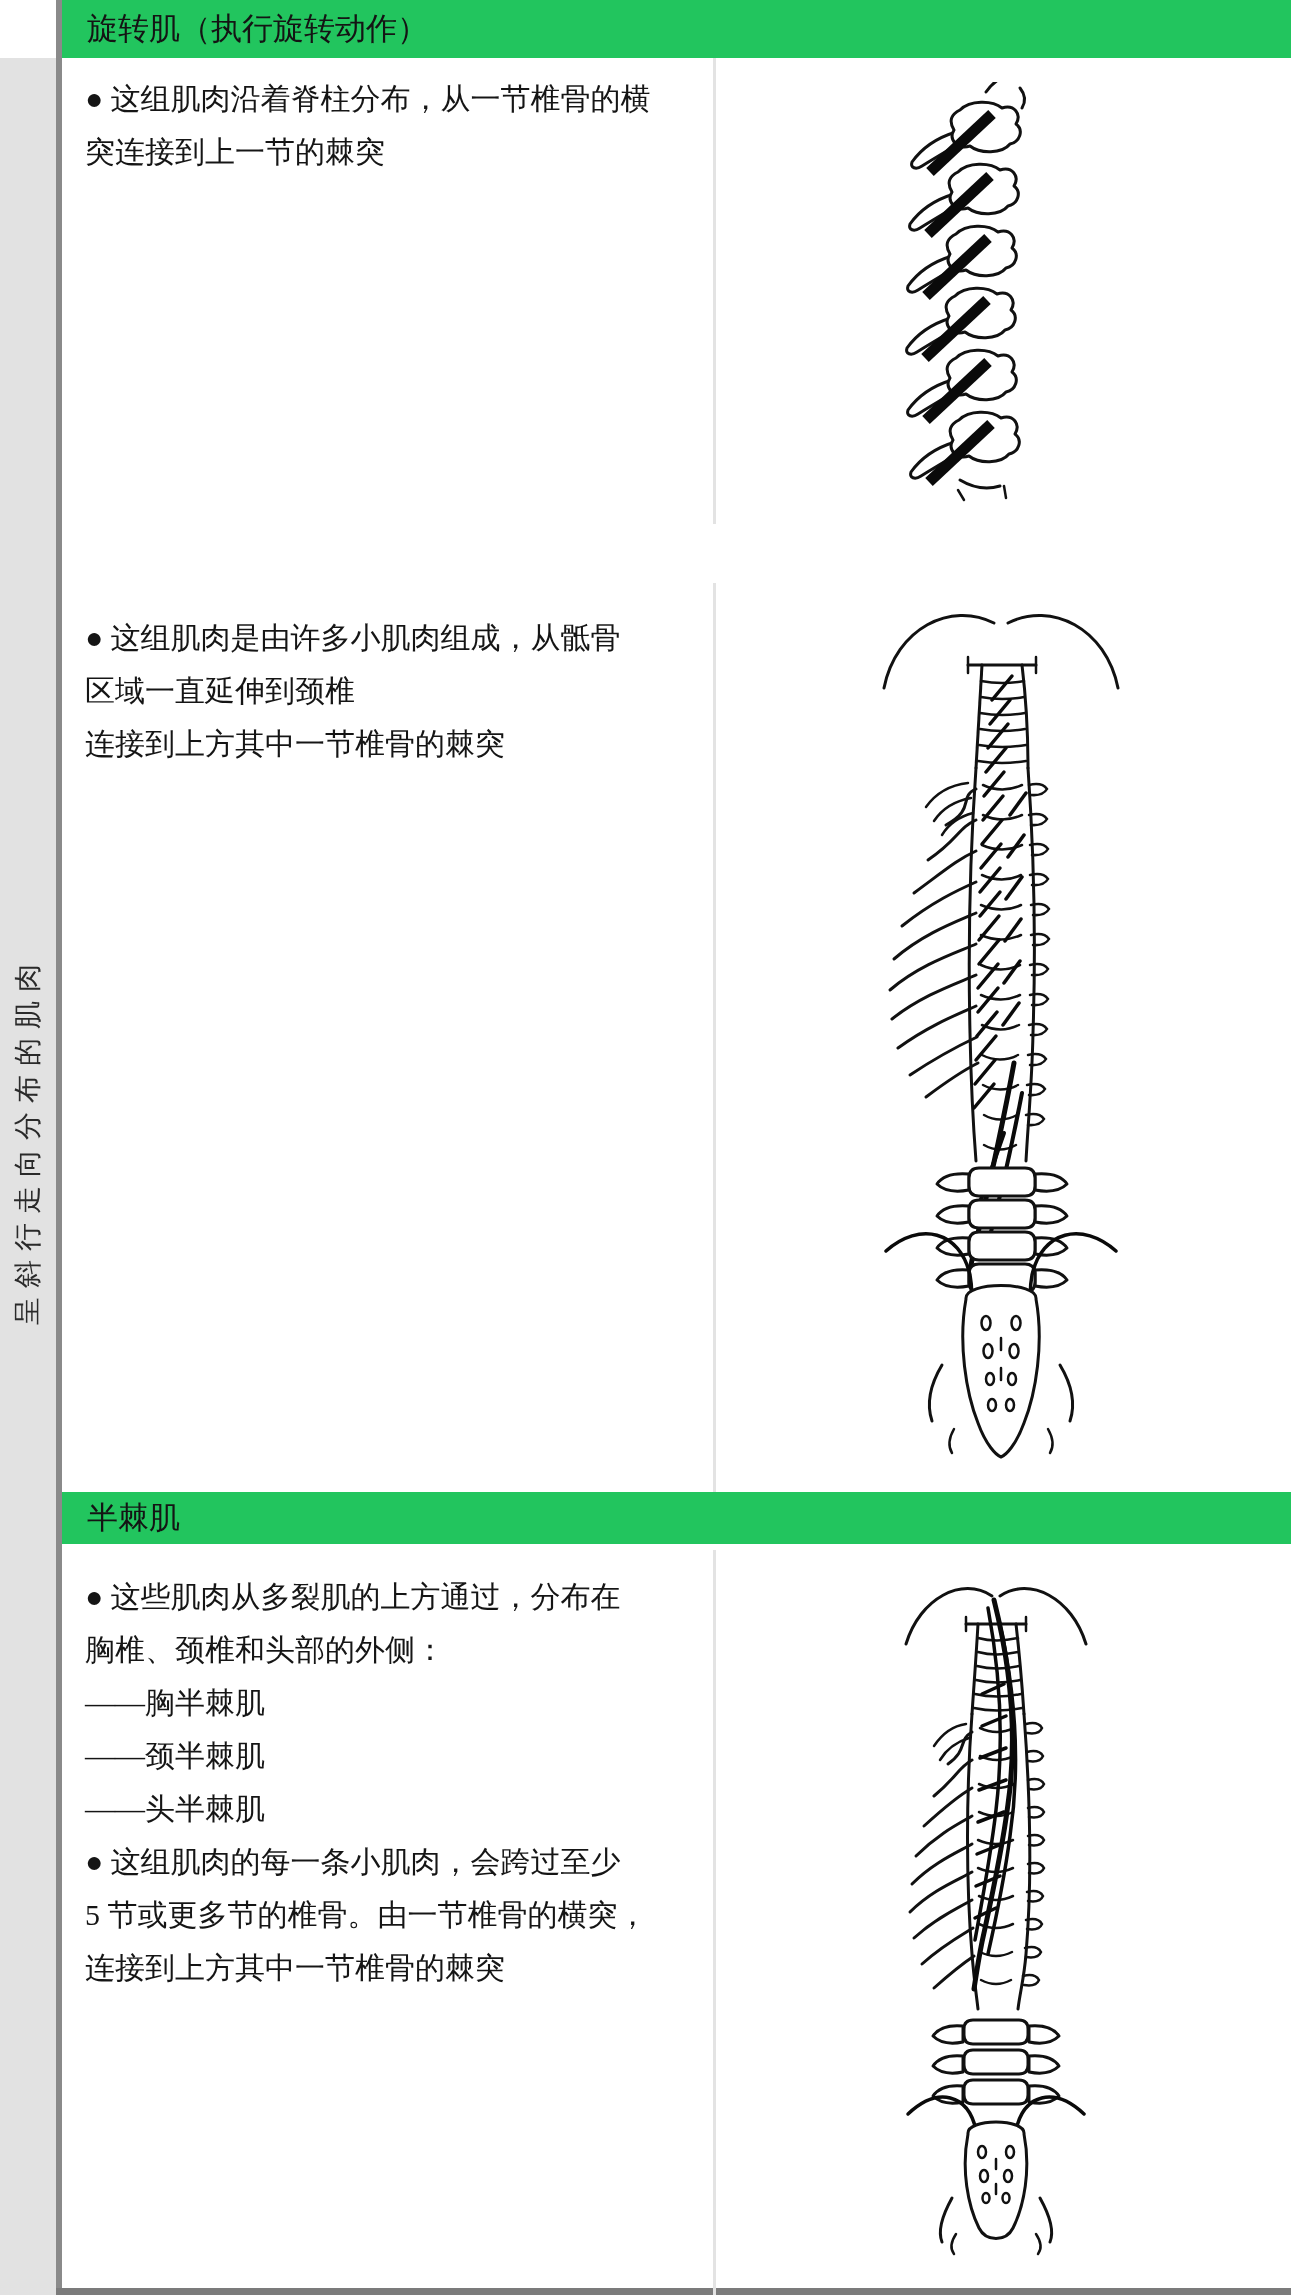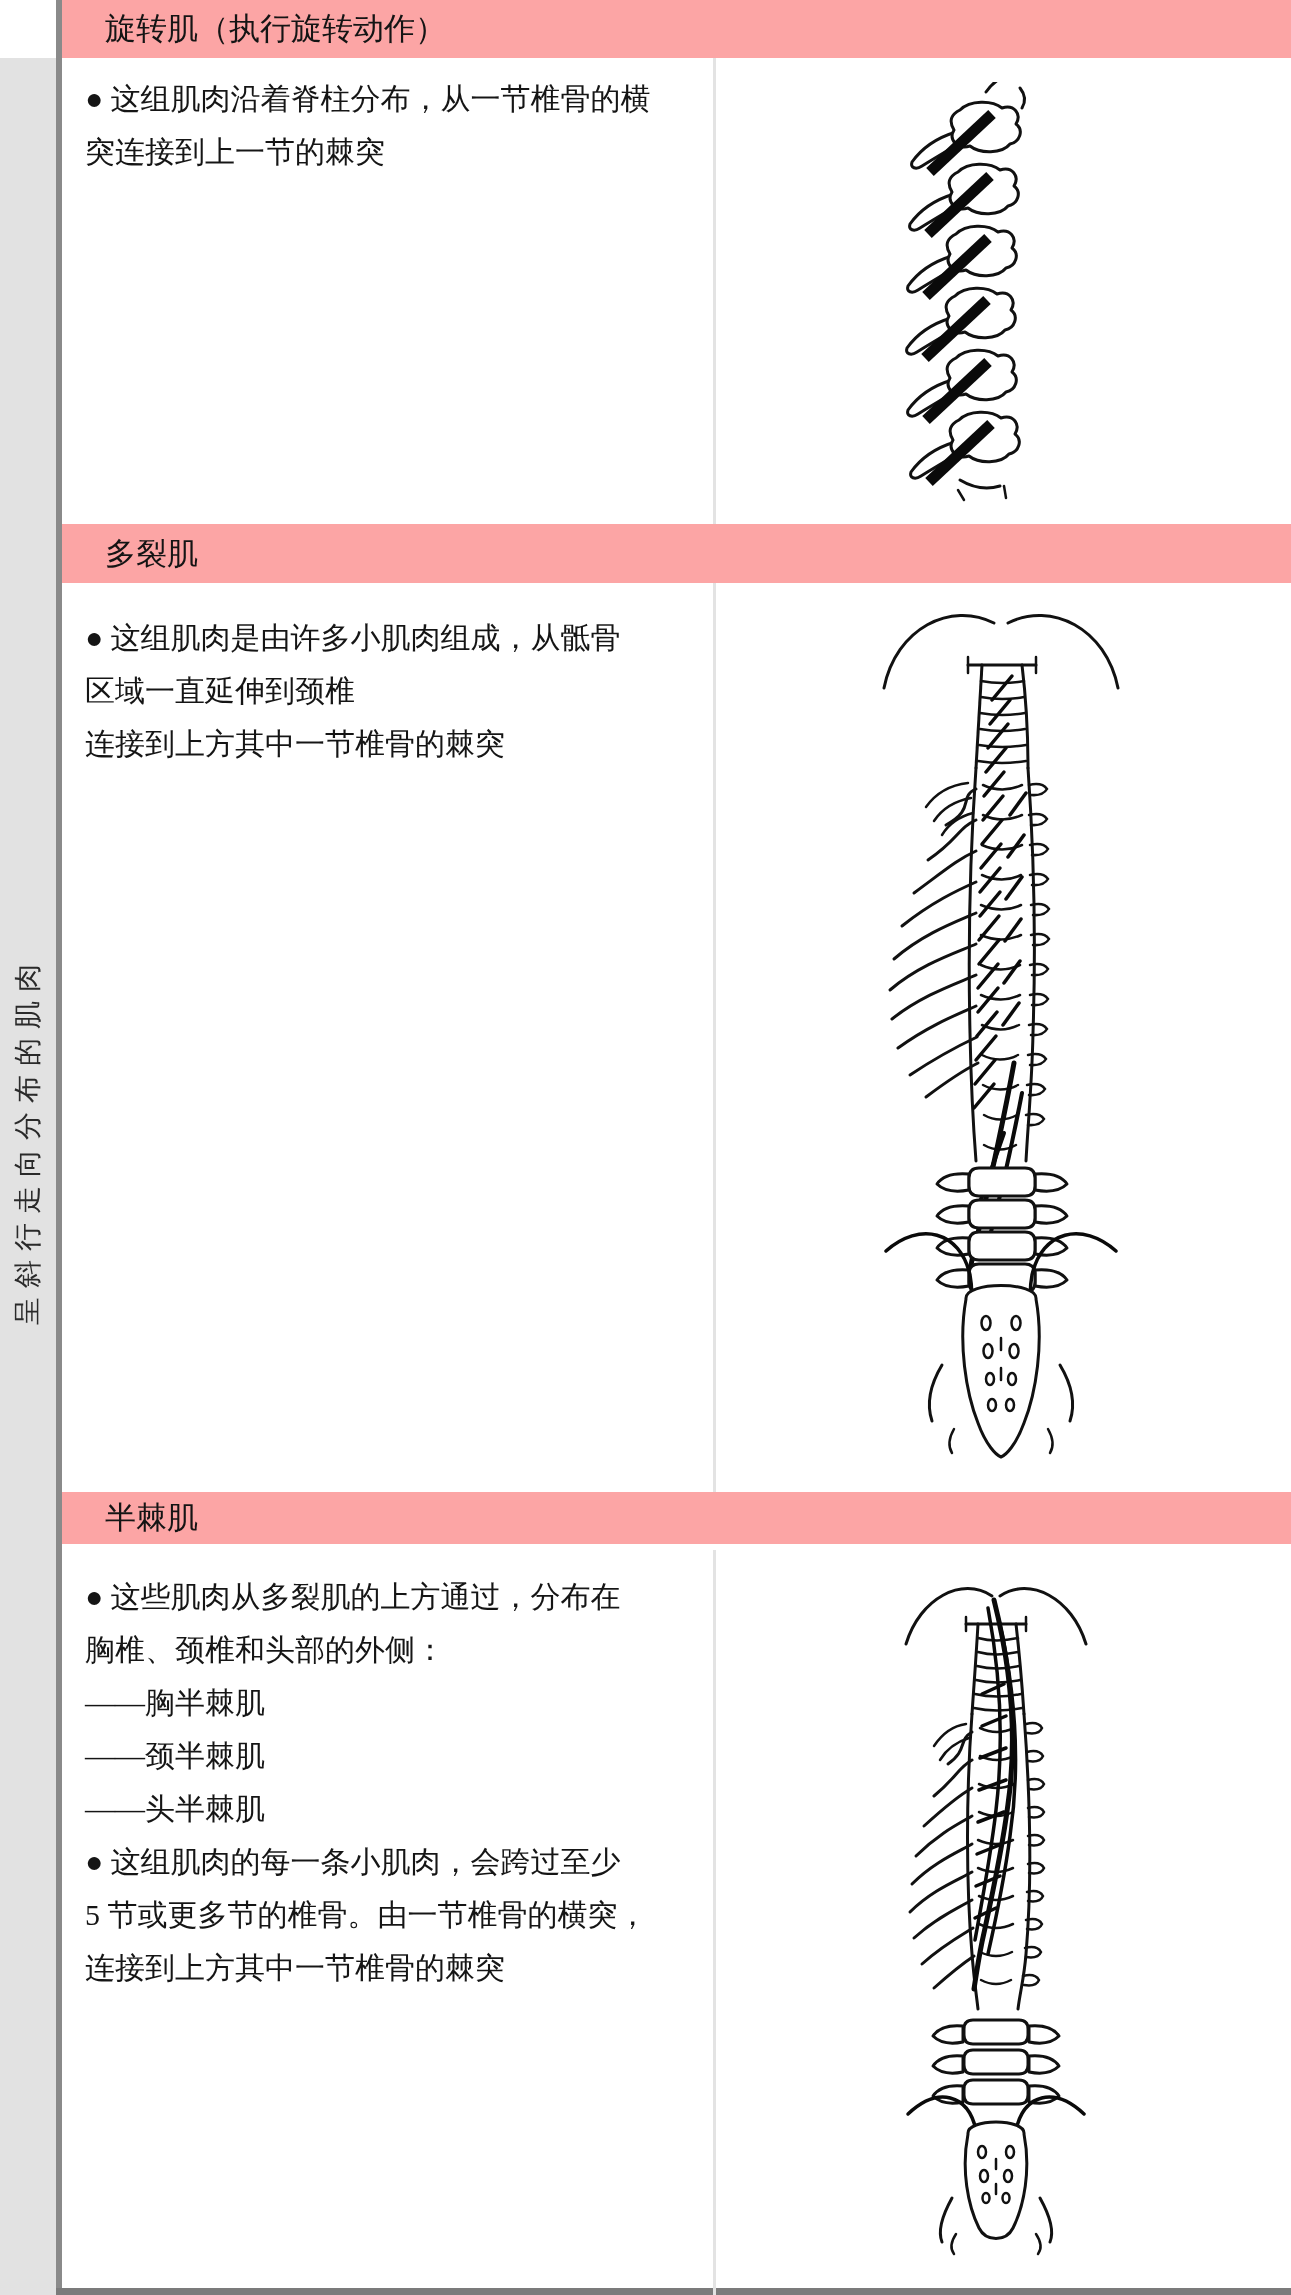--- a/index.html
+++ b/index.html
@@ -10,22 +10,22 @@
   .sidebar-strip{position:absolute;left:0;top:58px;width:56px;height:2237px;background:#e2e2e2;}
   .left-border{position:absolute;left:56px;top:0;width:6px;height:2295px;background:#8a8a8a;}
   .bottom-border{position:absolute;left:56px;top:2288px;width:1235px;height:7px;background:#7b7b7b;}
   .v-label{
     position:absolute;left:28px;top:1140px;
     transform:translate(-50%,-50%) rotate(-90deg);
     white-space:nowrap;font-size:28px;letter-spacing:9px;color:#2a2a2a;
   }
   .content{position:absolute;left:62px;top:0;width:1229px;height:2295px;}
   .hdr{
-    position:absolute;left:0;width:1229px;background:#fca5a5;
-    display:flex;align-items:center;box-sizing:border-box;padding-left:43px;
+    position:absolute;left:0;width:1229px;background:#22c55e;
+    display:flex;align-items:center;box-sizing:border-box;padding-left:25px;
     font-size:31px;color:#141414;
   }
   .row{position:absolute;left:0;width:1229px;}
   .txt{position:absolute;left:0;top:0;width:651px;height:100%;box-sizing:border-box;padding-left:23px;}
   .ln{font-size:30px;line-height:53px;white-space:nowrap;}
   .vdiv{position:absolute;left:651px;top:0;width:3px;height:100%;background:#e3e3e3;}
   .imgcell{position:absolute;left:654px;top:0;width:575px;height:100%;}
   .sk{position:absolute;}
   svg .o{fill:#ffffff;stroke:#111111;stroke-width:3;stroke-linejoin:round;stroke-linecap:round;}
   svg .l{fill:none;stroke:#111111;stroke-width:3;stroke-linejoin:round;stroke-linecap:round;}
@@ -74,23 +74,20 @@
           <use href="#rvert" transform="translate(37,234)"></use>
           <use href="#rvert" transform="translate(38,296)"></use>
           <use href="#rvert" transform="translate(41,358)"></use>
           <path class="l" d="M62,398 q20,12 40,6"></path>
           <path class="l2" d="M60,408 l6,10"></path>
           <path class="l2" d="M106,404 l2,12"></path>
         </svg>
       </div>
     </div>
 
-    <div class="hdr" style="top:524px;height:59px;">
-      <span>多裂肌</span>
-    </div>
     <div class="row" style="top:583px;height:909px;">
       <div class="txt" style="padding-top:28px;">
         <div class="ln">● 这组肌肉是由许多小肌肉组成，从骶骨</div>
         <div class="ln">区域一直延伸到颈椎</div>
         <div class="ln">连接到上方其中一节椎骨的棘突</div>
       </div>
       <div class="vdiv"></div>
       <div class="imgcell">
         <svg class="sk" style="left:160px;top:10px;" width="250" height="872" viewBox="0 0 250 872">
 

